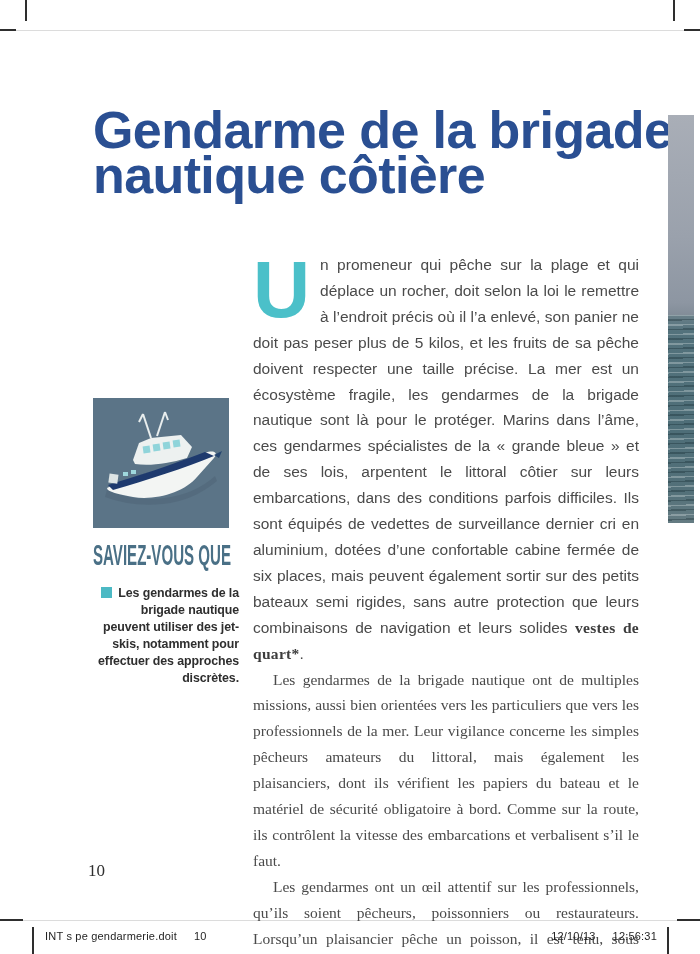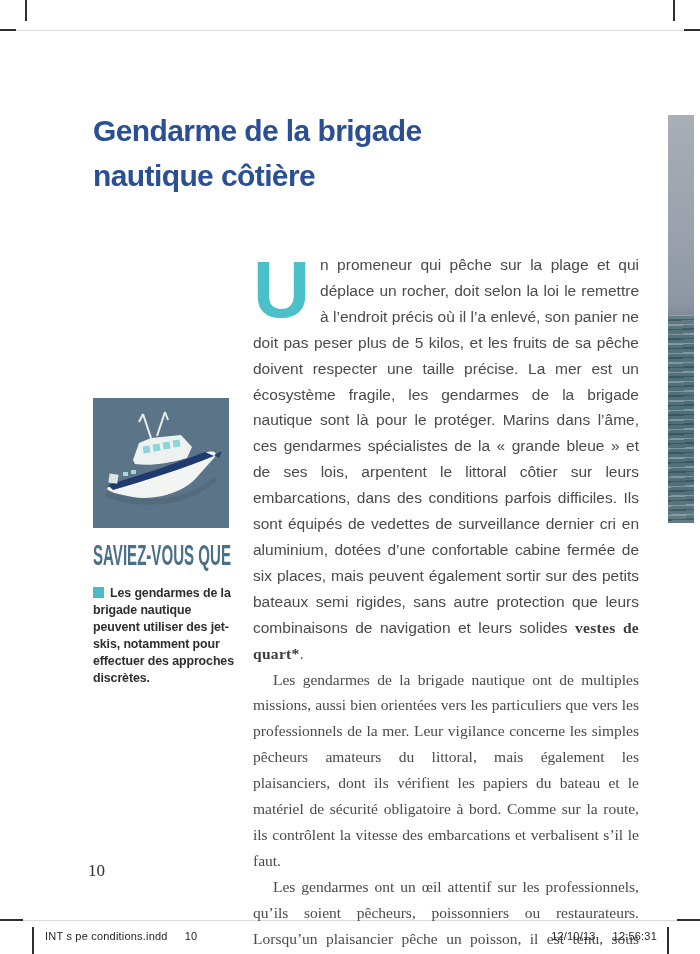--- a/index.html
+++ b/index.html
@@ -5,41 +5,41 @@
   html,body{margin:0;padding:0;background:#ffffff;}
   .page{position:relative;width:700px;height:954px;background:#ffffff;overflow:hidden;
         font-family:"Liberation Sans",sans-serif;}
 
   
   .hair{position:absolute;left:0;width:700px;height:1px;background:#dcdcdc;}
   .cm{position:absolute;background:#2e2e2e;}
 
   
   .title{position:absolute;left:93px;top:108px;color:#2a4f92;font-weight:700;
-         font-size:30px;line-height:45px;letter-spacing:-0.6px;margin:0;}
+         font-size:52px;line-height:45px;letter-spacing:-0.6px;margin:0;}
   .title span{display:block;}
 
   
   .article{position:absolute;left:253px;top:252px;width:386px;color:#4a4a4a;
            font-size:15.5px;line-height:25.9px;text-align:justify;
            hyphens:auto;-webkit-hyphens:auto;}
   .article p{margin:0;}
   .indent{text-indent:20px;font-family:Liberation Serif, serif;}
   .dropcap{float:left;font-size:79px;line-height:72px;height:74px;margin:2px 10px 0 0;
            color:#4bc0c9;font-weight:700;}
   .term{font-family:"Liberation Serif",serif;font-weight:700;letter-spacing:0.3px;color:#3d3d3d;}
 
   
   .sidebar{position:absolute;left:93px;top:398px;width:146px;}
   .boat-box{width:136px;height:130px;line-height:0;}
   .sb-heading{margin:15px 0 18px;line-height:24px;height:24px;}
   .cond{display:inline-block;transform:scaleX(0.52);transform-origin:0 50%;
         font-size:29px;font-weight:700;color:#4a7086;white-space:nowrap;letter-spacing:0;}
   .sb-item{font-weight:700;font-size:12.4px;line-height:17px;color:#2e2e2e;
-           margin:0 0 17px;letter-spacing:-0.1px;}
+           margin:0 0 17px;letter-spacing:-0.1px;text-align:right;}
   .bullet{display:inline-block;width:11px;height:11px;background:#4cb9c4;
           margin-right:6px;vertical-align:-1px;}
 
   
   .ocean-strip{position:absolute;left:668px;top:115px;width:26px;height:408px;
       background:linear-gradient(180deg,#a9aeb7 0%,#9aa1ac 30%,#8d96a2 46%,#828d98 49%,#7d8a95 49.5%);}
   .ocean-sea{position:absolute;left:0;top:200px;width:26px;height:208px;
       background:
         repeating-linear-gradient(178deg,rgba(226,234,234,0.32) 0 1.5px,transparent 1.5px 4.5px,
           rgba(8,28,34,0.30) 4.5px 6px,transparent 6px 9.5px),
@@ -117,19 +117,19 @@
     <p class="indent">Les gendarmes ont un œil attentif sur les professionnels, qu’ils soient pêcheurs, poissonniers ou restaurateurs. Lorsqu’un plaisancier pêche un poisson, il est tenu, sous peine d’amende, de lui couper</p>
   </main>
 
   <div class="ocean-strip">
     <div class="ocean-sea"></div>
   </div>
 
   <div class="page-number">10</div>
 
   <div class="slug slug-left">
-    <span>INT s pe conditions.indd</span><span class="slug-gap">10</span>
+    <span>INT s pe gendarmerie.doit</span><span class="slug-gap">10</span>
   </div>
   <div class="slug slug-right">
     <span>12/10/13</span><span class="slug-gap">12:56:31</span>
   </div>
 
 </div>
 
 </body></html>

